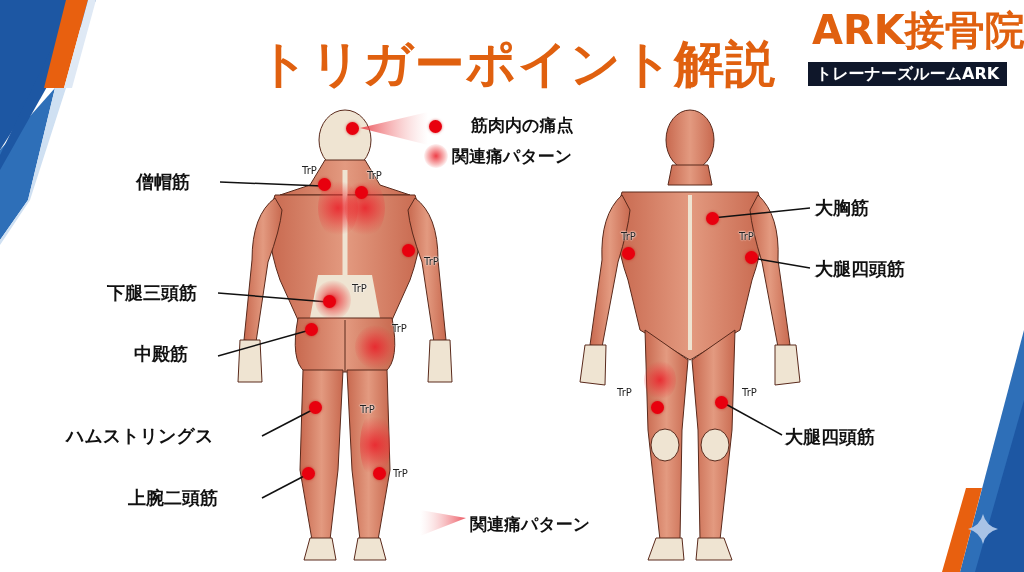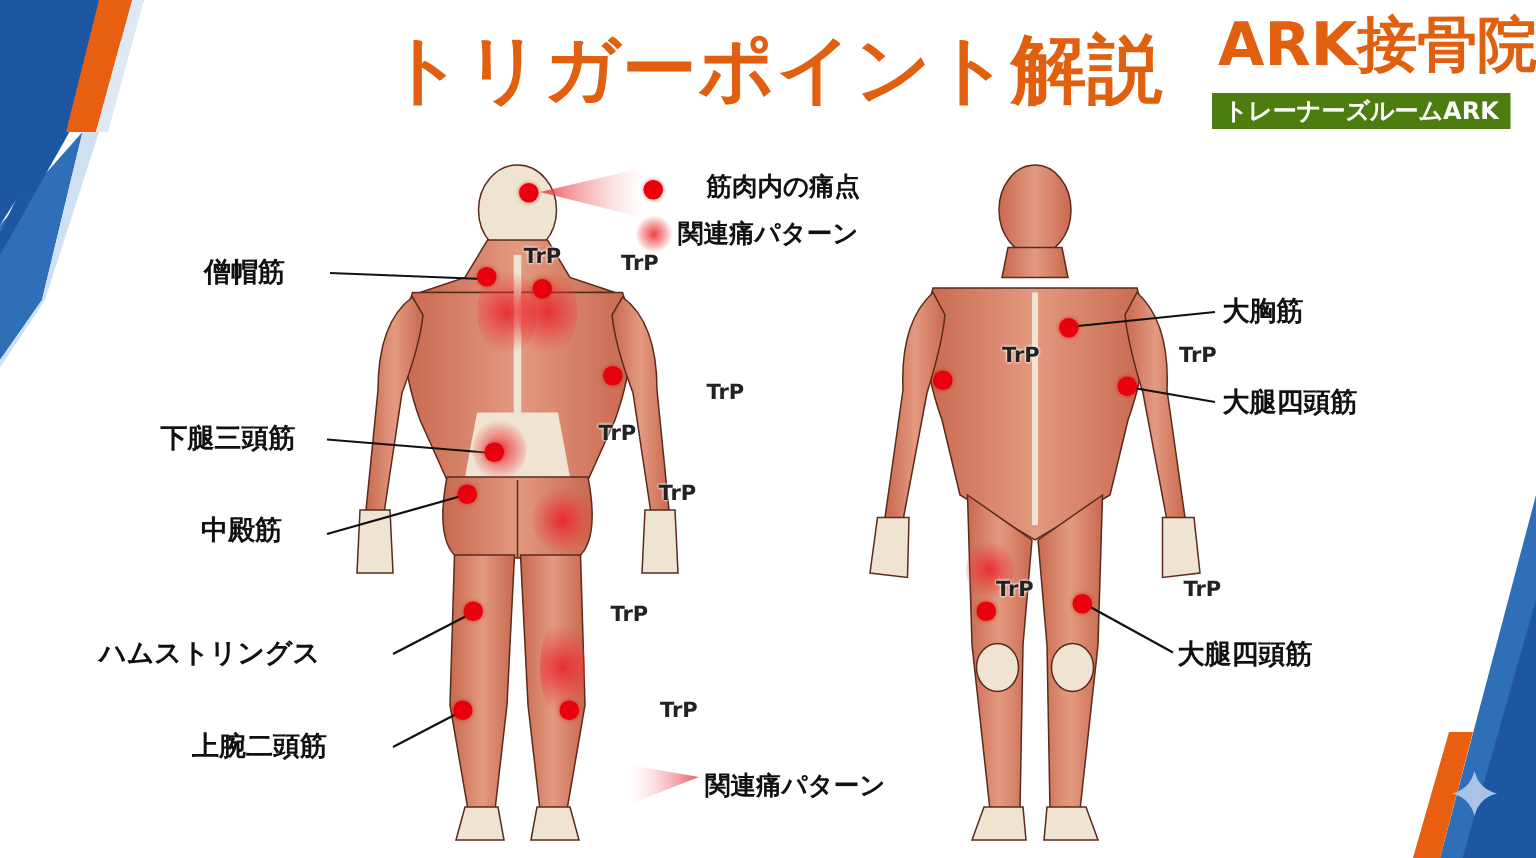--- a/index.html
+++ b/index.html
@@ -1,31 +1,31 @@
 <!DOCTYPE html>
 <html><head>
 <meta charset="utf-8">
 <style>
   * { margin: 0; padding: 0; box-sizing: border-box; }
   html, body { width: 1024px; height: 572px; overflow: hidden; background: #ffffff; }
   body { position: relative; font-family: "DejaVu Sans", "Liberation Sans", sans-serif; color: #111; }
   .abs { position: absolute; }
   svg.bg { position: absolute; left: 0; top: 0; }
   .title {
-    left: 258px; top: 16px; font-size: 50px; font-weight: bold;
+    left: 258px; top: 34px; font-size: 50px; font-weight: bold;
     color: #e0600f; letter-spacing: 1px; white-space: nowrap; line-height: 60px;
   }
   .brand { left: 812px; top: 10px; font-size: 40px; font-weight: bold; color: #e0600f; white-space: nowrap; line-height: 40px; }
   .brand-sub {
-    left: 808px; top: 62px; width: 199px; height: 24px; background: #4d7c0f;
+    left: 808px; top: 62px; width: 199px; height: 24px; background: #0f172a;
     color: #fff; font-size: 16px; font-weight: bold; text-align: center; line-height: 24px; white-space: nowrap;
   }
   .label { font-size: 18px; font-weight: bold; color: #111; white-space: nowrap; line-height: 28px; }
   .legend-text { font-size: 17px; font-weight: bold; color: #111; white-space: nowrap; line-height: 22px; }
-  .trp { font-size: 14px; font-weight: bold; color: #222; white-space: nowrap; line-height: 12px; text-shadow: 0 0 2px #fff, 0 0 2px #fff; margin-left: 47px; }
+  .trp { font-size: 10px; font-weight: normal; color: #222; white-space: nowrap; line-height: 12px; text-shadow: 0 0 2px #fff, 0 0 2px #fff; }
   .dot { width: 13px; height: 13px; border-radius: 50%; background: #e8000e; box-shadow: 0 0 3px rgba(200,0,0,0.6); }
   .glow { border-radius: 50%; background: radial-gradient(circle, rgba(235,30,40,0.85) 0%, rgba(235,60,60,0.35) 50%, rgba(235,60,60,0) 75%); }
 </style>
 </head>
 <body>
 
 <svg class="bg" width="1024" height="572" viewBox="0 0 1024 572">
 
   <polygon points="0,0 96,0 0,150" fill="#1d57a3"></polygon>
   <polygon points="0,150 55,88 28,200 0,240" fill="#2e6fb8"></polygon>

